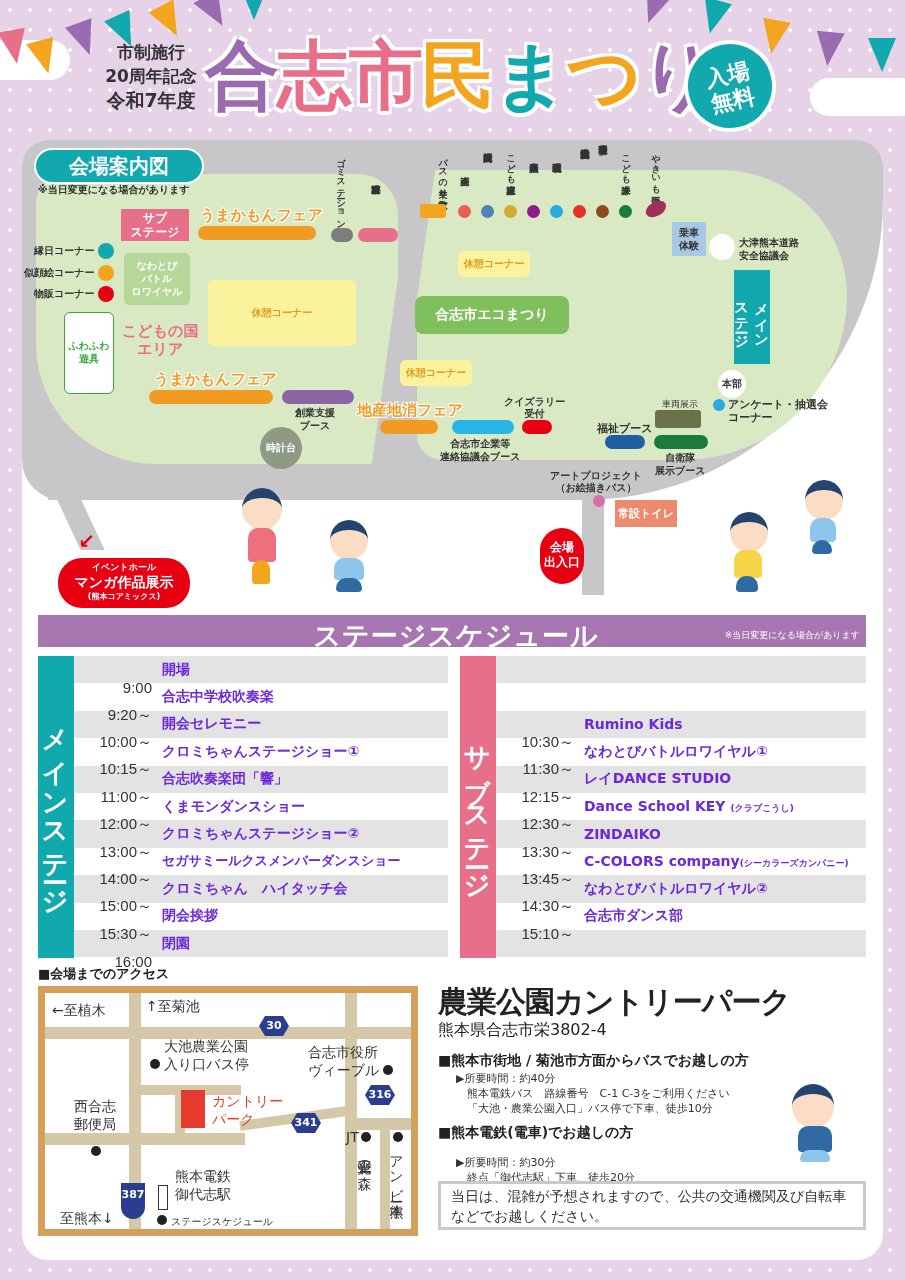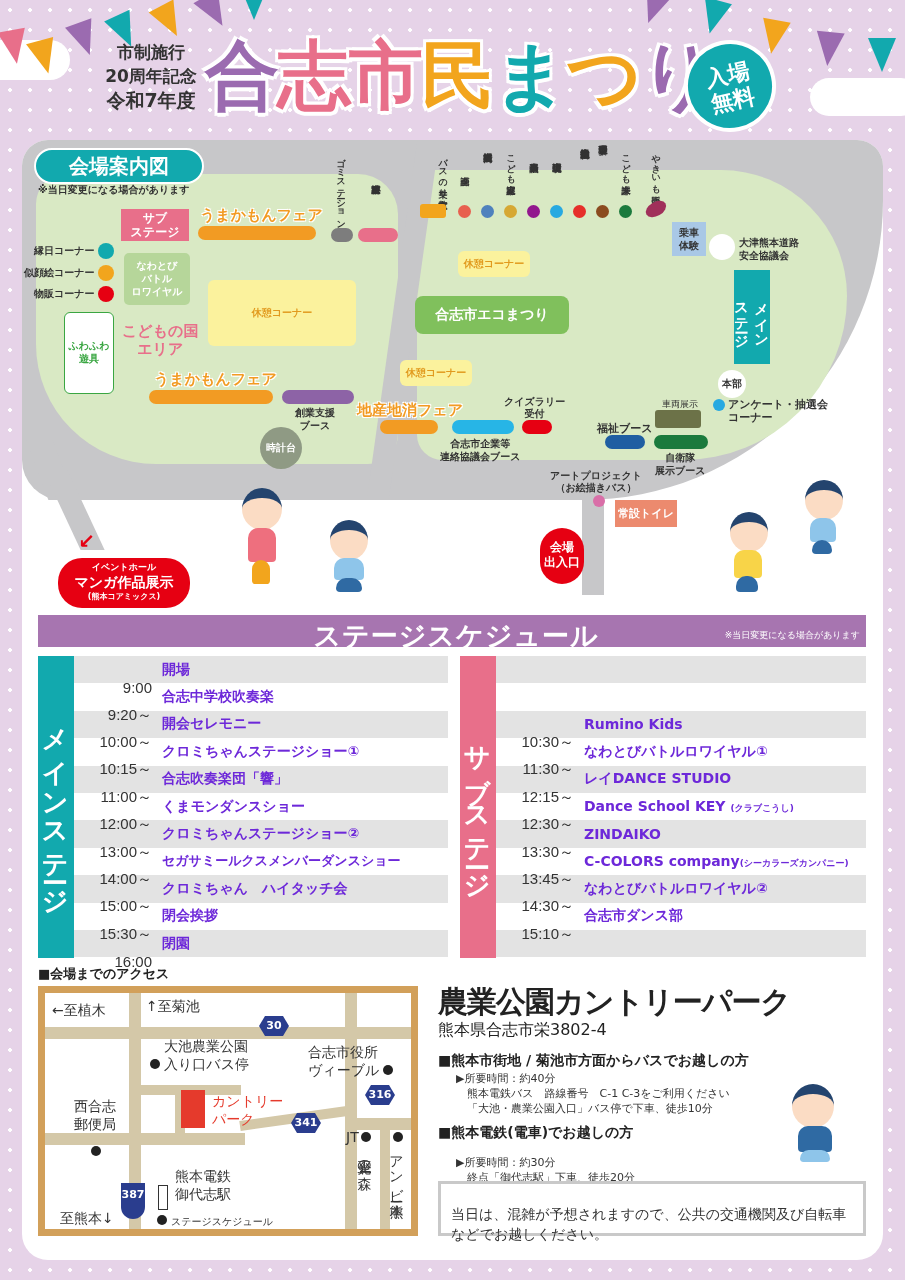--- a/index.html
+++ b/index.html
@@ -58,21 +58,21 @@
   .amap { position: absolute; left: 38px; top: 986px; width: 380px; height: 250px; border: 7px solid #d2a05a; background: #fff; overflow: hidden; }
   .aroad { position: absolute; background: #d4c8a8; }
   .atxt { position: absolute; font-size: 14px; color: #333; white-space: nowrap; line-height: 18px; }
   .hexsign { position: absolute; width: 30px; height: 20px; background: #2a3d8e; color: #fff; font-size: 11px; font-weight: bold; text-align: center; line-height: 20px; clip-path: polygon(20% 0, 80% 0, 100% 50%, 80% 100%, 20% 100%, 0 50%); }
   .blk { position: absolute; width: 10px; height: 10px; border-radius: 50%; background: #222; }
 
   .venue { position: absolute; left: 438px; top: 982px; font-family: "DejaVu Serif", serif; font-weight: bold; font-size: 30px; color: #222; white-space: nowrap; letter-spacing: -1px; }
   .addr { position: absolute; left: 438px; top: 1020px; font-size: 16px; color: #222; }
   .rt-h { position: absolute; left: 438px; font-size: 14px; font-weight: bold; color: #222; white-space: nowrap; }
   .rt-b { position: absolute; left: 456px; font-size: 11px; color: #333; line-height: 15px; white-space: nowrap; }
-  .notice { position: absolute; left: 438px; top: 1181px; width: 428px; height: 55px; border: 3px solid #c9c9c9; padding: 20px 10px; font-size: 14px; line-height: 20px; color: #333; }
+  .notice { position: absolute; left: 438px; top: 1181px; width: 428px; height: 49px; border: 3px solid #c9c9c9; padding: 2px 10px; font-size: 14px; line-height: 20px; color: #333; }
 
   
   .kid-head { position: absolute; border-radius: 50%; background: #fbdcc4; border-top: 10px solid #24446e; }
   .kid-body { position: absolute; border-radius: 10px 10px 4px 4px; }
 </style>
 </head>
 <body>
 
 <div>
   <div class="cloud" style="left:-20px;top:40px;width:90px;height:40px;"></div>

